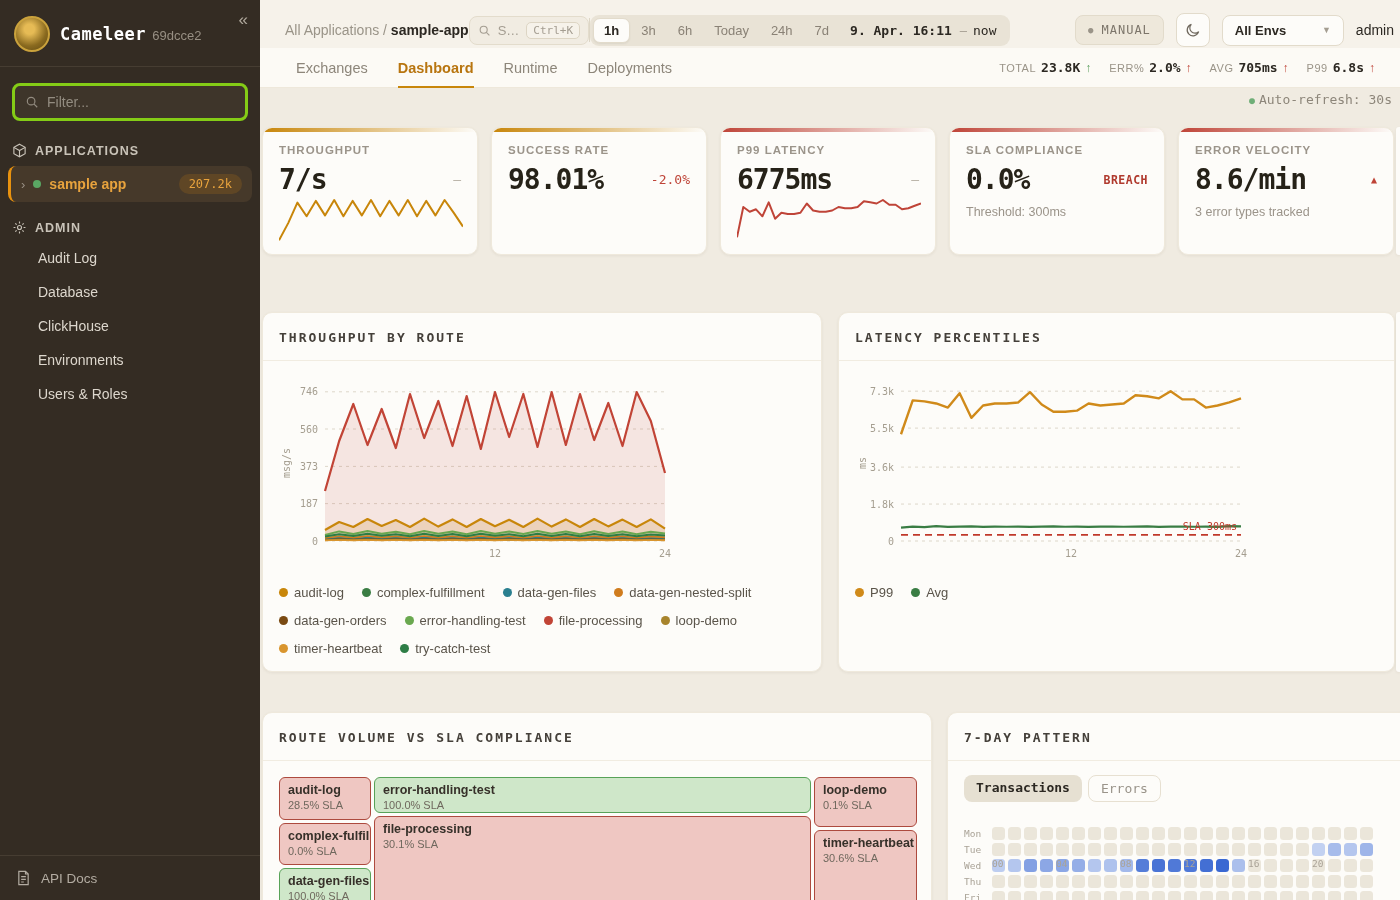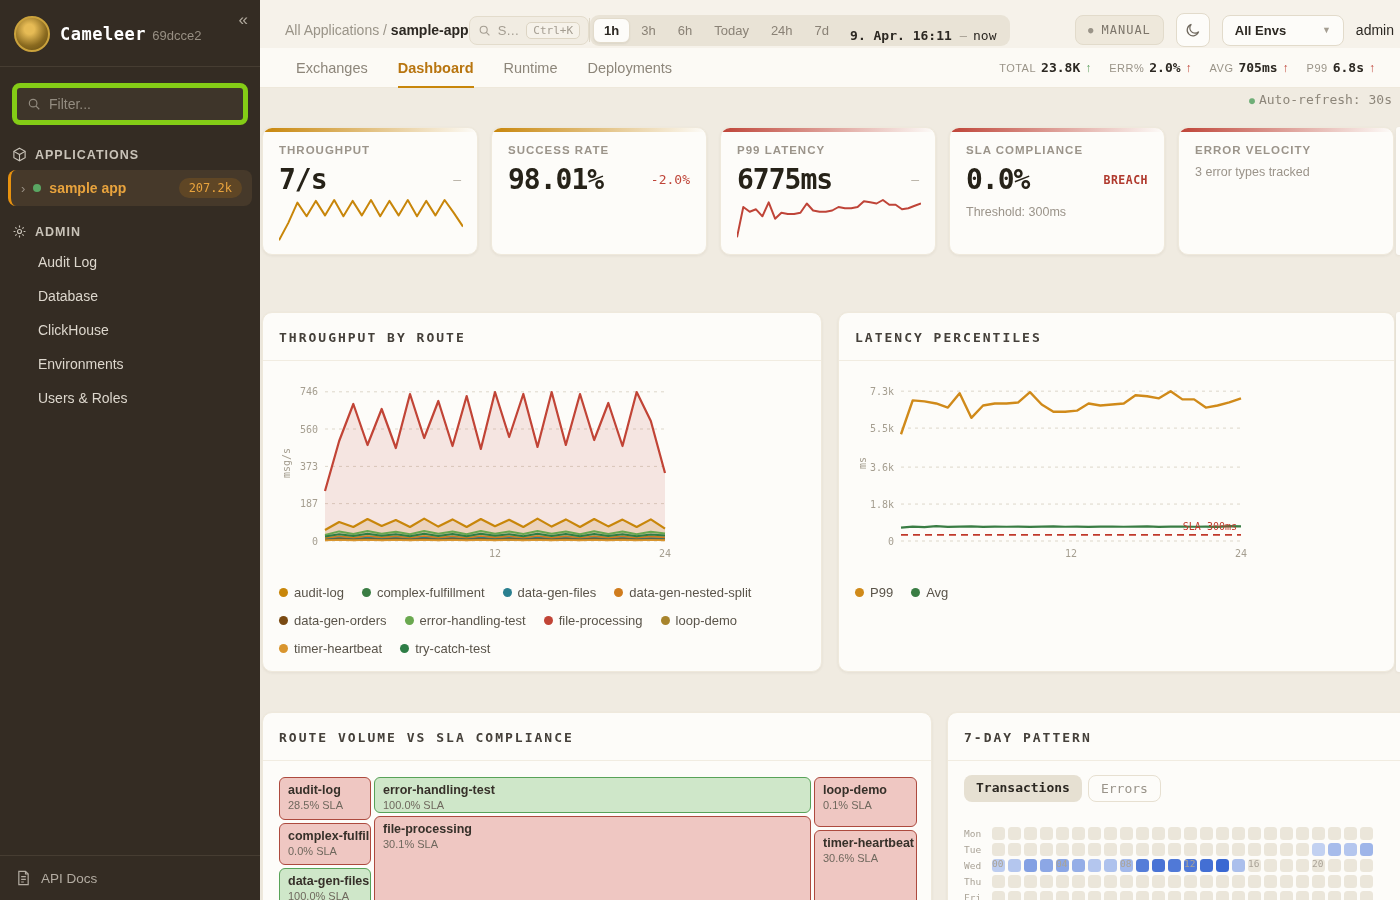--- a/index.html
+++ b/index.html
@@ -6,39 +6,39 @@
   html,body { width:1400px; height:900px; overflow:hidden; }
   body { display:flex; font-family:"Liberation Sans", sans-serif; background:#f0ebe1; color:#2c2822; }
 
   
   .sidebar { width:260px; flex-shrink:0; background:#342c23; color:#d8d2c8; display:flex; flex-direction:column; }
   .side-head { position:relative; padding:16px 14px 14px; display:flex; align-items:center; gap:10px; border-bottom:1px solid #463d32; }
   .logo { width:36px; height:36px; border-radius:50%; border:2px solid #caa23c; background:radial-gradient(circle at 42% 35%, #e6bb55 18%, #8a6a1f 60%, #5c4612 100%); flex-shrink:0; }
   .brand { font-family:"DejaVu Sans Mono", monospace; font-weight:bold; font-size:17px; color:#ffffff; letter-spacing:0.5px; }
   .version { font-size:13px; color:#978f83; margin-left:2px; }
   .collapse { position:absolute; right:12px; top:10px; color:#b0a99d; font-size:17px; cursor:pointer; }
-  .filter-box { margin:16px 12px 14px; background:#3e352a; border:5px solid #84cc16; border-radius:8px; padding:8px 10px; display:flex; align-items:center; gap:8px; color:#938c80; font-size:14px; }
+  .filter-box { margin:16px 12px 14px; background:#3e352a; border:3px solid #84cc16; border-radius:8px; padding:8px 10px; display:flex; align-items:center; gap:8px; color:#938c80; font-size:14px; }
   .sec-label { padding:8px 12px 6px; display:flex; align-items:center; gap:8px; color:#c9c3b8; font-size:12.5px; font-weight:bold; letter-spacing:1px; }
   .app-item { margin:2px 8px 10px; background:#46392a; border-left:3px solid #e8920f; border-radius:8px; padding:8px 10px; display:flex; align-items:center; gap:8px; cursor:pointer; }
   .app-item .chev { color:#9a9184; font-size:13px; }
   .dot-green { width:8px; height:8px; border-radius:50%; background:#5aa763; }
   .app-name { color:#e8a33d; font-size:14px; font-weight:600; }
   .app-badge { margin-left:auto; background:rgba(232,146,15,.16); color:#e8a33d; border-radius:999px; padding:3px 10px; font-size:12px; font-family:"DejaVu Sans Mono", monospace; }
   .admin-item { padding:9px 12px 9px 38px; font-size:14px; color:#ddd7cd; cursor:pointer; border-radius:6px; }
   .side-foot { margin-top:auto; border-top:1px solid #463d32; padding:14px 16px; display:flex; align-items:center; gap:10px; color:#b3aca2; font-size:13.5px; cursor:pointer; }
 
   
   .main { flex:1; min-width:0; display:flex; flex-direction:column; }
   .topbar { height:48px; flex-shrink:0; background:#f6f2ea; display:flex; align-items:center; padding:12px 6px 0 25px; }
   .crumb { font-size:14px; color:#9a9488; white-space:nowrap; }
   .crumb b { color:#2c2822; font-weight:bold; }
   .searchbox { display:flex; align-items:center; gap:7px; background:#f1ece2; border:1px solid #e3dccc; border-radius:8px; padding:5px 8px; color:#a49d91; font-size:13px; cursor:text; }
   .kbd { border:1px solid #ddd5c4; border-radius:5px; padding:1px 6px; font-family:"DejaVu Sans Mono", monospace; font-size:11px; color:#a49d91; background:#f6f2ea; }
   .vdiv { width:1px; height:24px; background:#ddd6c6; }
-  .timegroup { background:#e9e3d6; border-radius:9px; padding:3px; display:flex; align-items:flex-end; font-size:13px; color:#8a8276; }
+  .timegroup { background:#e9e3d6; border-radius:9px; padding:3px; display:flex; align-items:center; font-size:13px; color:#8a8276; }
   .seg { padding:5px 11px; border-radius:7px; cursor:pointer; white-space:nowrap; }
   .seg.active { background:#fdfcf9; color:#2c2822; font-weight:bold; border:1px solid #e2dbcb; box-shadow:0 1px 2px rgba(0,0,0,.06); padding:4px 10px; }
   .timedate { font-family:"DejaVu Sans Mono", monospace; font-weight:bold; color:#2c2822; padding:0 6px 0 10px; white-space:nowrap; }
   .timedash { color:#a49d91; padding:0 2px; }
   .timenow { font-family:"DejaVu Sans Mono", monospace; color:#2c2822; padding:0 10px 0 4px; }
   .right-cluster { margin-left:auto; display:flex; align-items:center; gap:12px; }
   .manual-btn { background:#eee8db; border:1px solid #e2dbcb; border-radius:8px; padding:7px 12px; font-family:"DejaVu Sans Mono", monospace; font-size:12px; color:#7c756a; letter-spacing:1px; display:flex; align-items:center; gap:7px; cursor:pointer; white-space:nowrap; }
   .manual-btn .mdot { font-size:9px; color:#9a9488; }
   .icon-btn { width:34px; height:34px; background:#fdfcf9; border:1px solid #e2dbcb; border-radius:8px; display:flex; align-items:center; justify-content:center; color:#6e675c; cursor:pointer; }
   .env-select { background:#fdfcf9; border:1px solid #e2dbcb; border-radius:8px; padding:7px 12px; width:122px; display:flex; align-items:center; font-size:13px; font-weight:bold; color:#2c2822; cursor:pointer; }
@@ -275,20 +275,24 @@
         <div class="kpi-label">SLA COMPLIANCE</div>
         <div class="kpi-valrow">
             <span class="kpi-value">0.0%</span>
             <span class="kpi-delta" style="font-weight: bold; font-size: 11.5px; letter-spacing: 0.5px; color: rgb(176, 58, 46);">BREACH</span>
           </div>
         <div class="kpi-sub">Threshold: 300ms</div>
       </div>
       <div class="card">
         <div class="card-accent" style="background: linear-gradient(to right, rgb(191, 68, 56), rgba(255, 255, 255, 0));"></div>
         <div class="kpi-label">ERROR VELOCITY</div>
+        <div class="kpi-valrow">
+            <span class="kpi-value">8.6/min</span>
+            <span class="kpi-delta" style="font-size: 10px; color: rgb(191, 68, 56);">▲</span>
+          </div>
         <div class="kpi-sub">3 error types tracked</div>
       </div>
     </div>
 
     <div class="charts-row">
       <div class="panel" style="width:560px; height:360px;">
         <div class="panel-head"><span class="panel-title">THROUGHPUT BY ROUTE</span></div>
         <div class="panel-body">
           <div><svg viewBox="0 0 400 188" width="400" height="188">
                 <line x1="46" x2="386" y1="164" y2="164" stroke="#ddd7ca" stroke-dasharray="3 4"></line>

